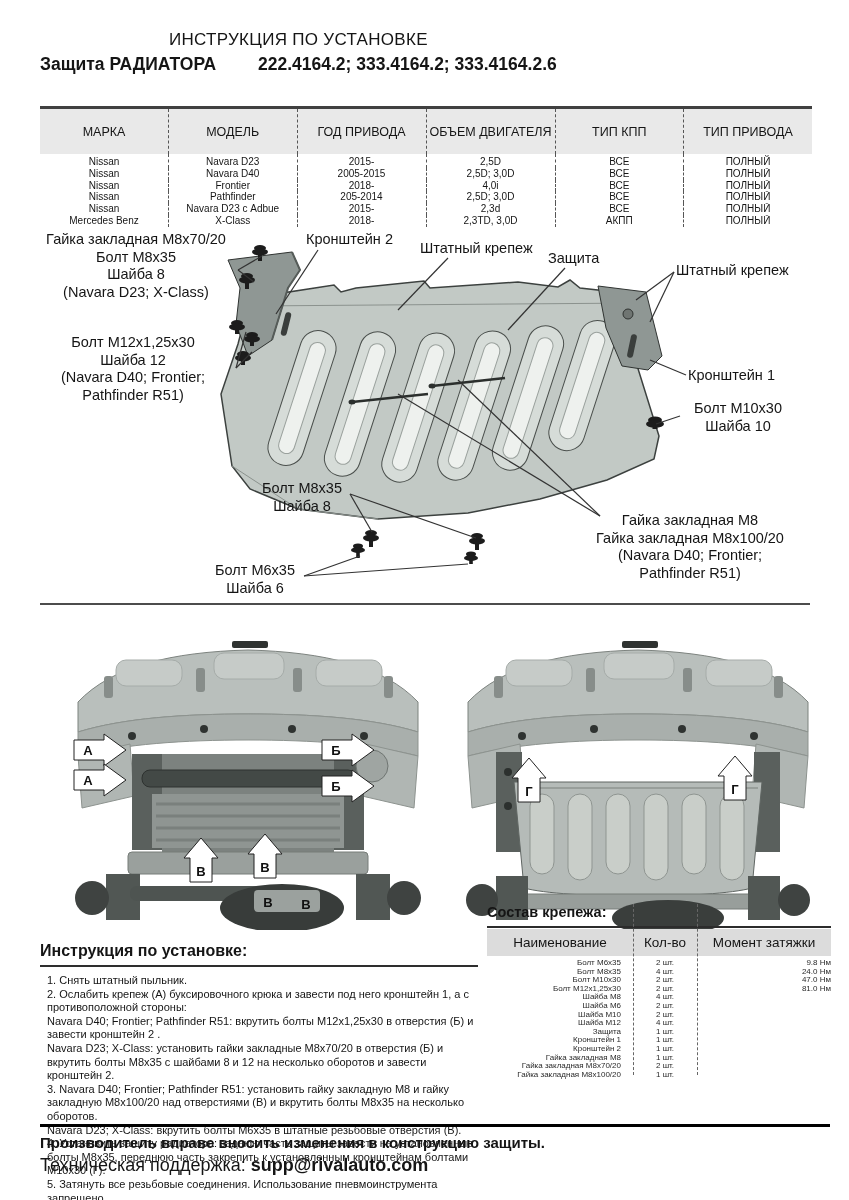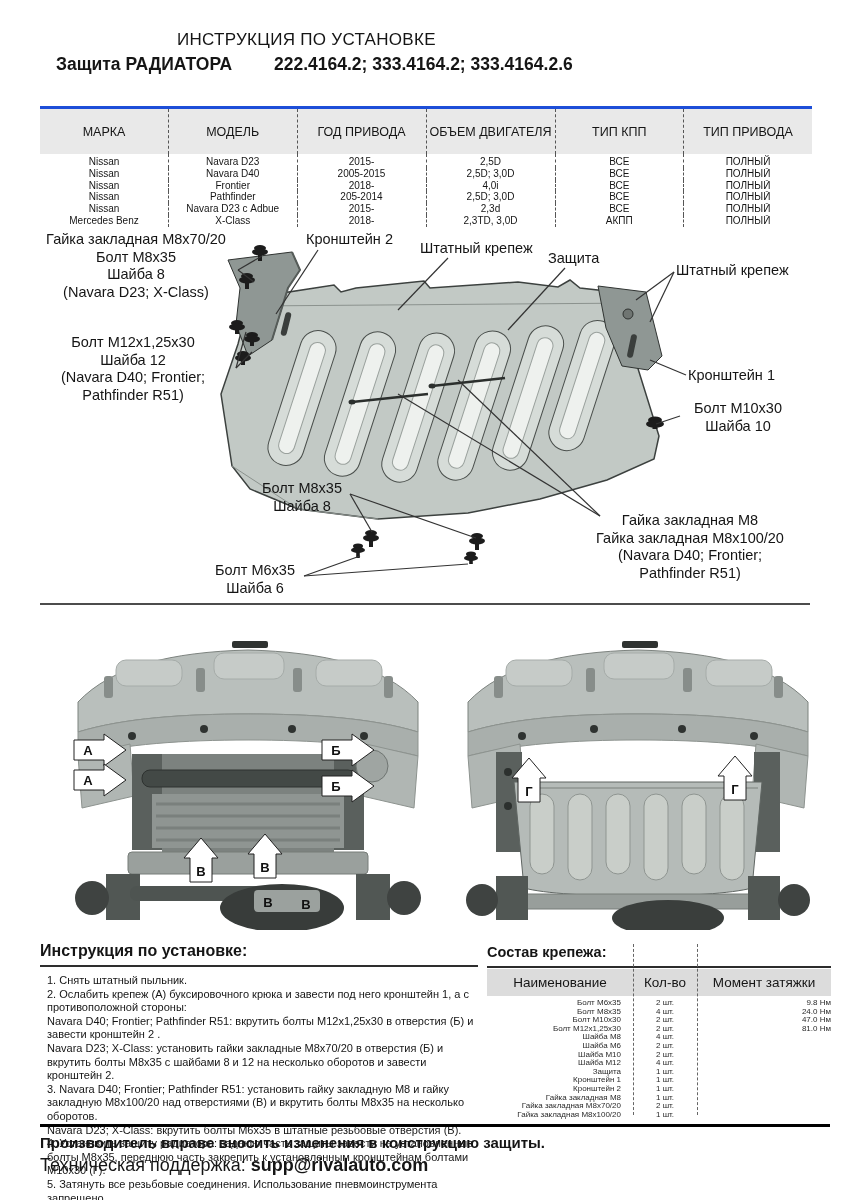--- a/index.html
+++ b/index.html
@@ -5,27 +5,27 @@
   html,body{margin:0;padding:0;background:#777;}
   .page{
     position:relative; width:849px; height:1200px; margin:0 auto;
     background:#ffffff; font-family:"Liberation Sans", sans-serif; color:#151515;
     overflow:hidden;
   }
   
   .hdr{position:absolute; left:40px; top:30px;}
   .hdr .t1{font-size:17px; letter-spacing:0.3px;text-align:center;}
   .hdr .t2{font-size:17.5px; font-weight:bold; margin-top:4px;}
-  .hdr .t2 .prod{display:inline-block; width:218px;margin-left:16px;}
+  .hdr .t2 .prod{display:inline-block; width:218px;}
   
   .fitment{position:absolute; left:40px; top:106px; width:772px; border-collapse:collapse; table-layout:fixed;}
   .fitment th{
     background:#e9e9e9; font-weight:normal; font-size:12.5px; line-height:14px;
     height:45px; vertical-align:middle; text-align:center;
-    border-top:3px solid #1d4ed8; padding:0;
+    border-top:3px solid #404040; padding:0;
   }
   .fitment th+th, .fitment td+td{border-left:1px dashed #555;}
   .fitment td{
     font-size:10px; height:11.8px; line-height:11.8px; text-align:center; padding:0;
     white-space:nowrap; overflow:hidden;margin-top:10px;
   }
   .fitment tbody tr:first-child td{padding-top:2px;}
   
   .diagram{position:absolute; left:0; top:228px; width:849px; height:374px;}
   .diagram svg{position:absolute; left:0; top:0;}
@@ -36,21 +36,21 @@
   .divider2{position:absolute; left:40px; top:1124px; width:790px; height:3px; background:#000;}
   
   .photoL{position:absolute; left:72px;  top:636px;}
   .photoR{position:absolute; left:462px; top:636px;}
   
   .instr{position:absolute; left:40px; top:942px; width:438px;}
   .instr h2{font-size:16px; margin:0 0 5px 0;}
   .instr .rule{height:2px; background:#2e2e2e; margin-bottom:7px;}
   .step{font-size:11px; line-height:13.6px;margin-left:7px;}
   
-  .hw{position:absolute; left:487px; top:944px; width:344px;}
+  .hw{position:absolute; left:487px; top:904px; width:344px;}
   .hw-heading{font-size:14.5px; font-weight:bold; height:22px;}
   .hw-rule{height:2px; background:#2c2c2c;}
   .hw-header{
     display:grid; grid-template-columns:146px 64px 134px; background:#dcdcdc;
     font-size:13.5px; height:27px; align-items:center; text-align:center; margin-top:1px;
   }
   .hw-table{border-collapse:collapse; table-layout:fixed; width:344px; margin-top:3px;}
   .hw-table td{font-size:8px; height:8.6px; line-height:8.6px; padding:0; color:#2a2a2a;}
   .hw-table td:first-child{text-align:right; padding-right:12px;}
   .hw-table td:nth-child(2){text-align:center;}

